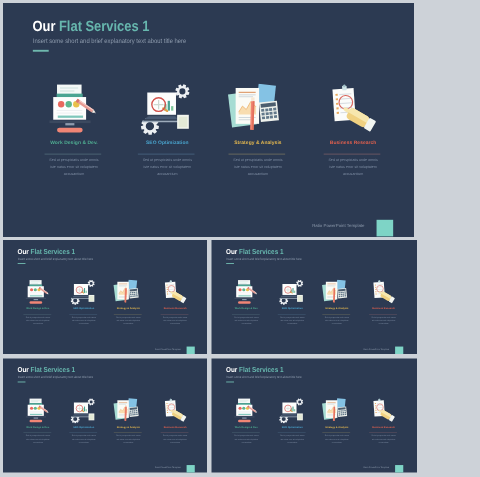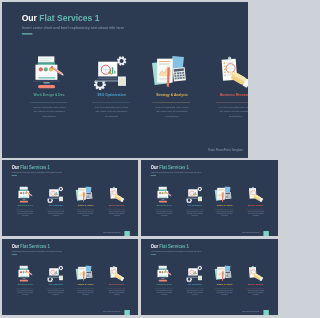--- a/index.html
+++ b/index.html
@@ -1,19 +1,19 @@
 <!DOCTYPE html>
 <html><head>
 <meta charset="utf-8">
 <style>
   html,body{margin:0;padding:0;}
   body{width:281px;height:318px;overflow:hidden;background:#cdd2d8;font-family:"Liberation Sans",sans-serif;}
   .grid{position:absolute;inset:0;}
   .slide{position:absolute;background:#2c3a52;overflow:hidden;}
-  #s0{left:2px;top:2px;width:246px;height:155.5px;}
+  #s0{left:2px;top:2px;width:274px;height:155.5px;}
   #s1{left:1.9px;top:160.2px;width:136.4px;height:76.2px;}
   #s2{left:141.2px;top:160.2px;width:136.4px;height:76.2px;}
   #s3{left:1.9px;top:239.2px;width:136.4px;height:75.6px;}
   #s4{left:141.2px;top:239.2px;width:136.4px;height:75.6px;}
 
   
   .inner{position:absolute;left:0;top:0;width:1100px;height:620px;transform-origin:0 0;}
   #s0 .inner{transform:scale(0.2518);}
   #s1 .inner,#s2 .inner,#s3 .inner,#s4 .inner{transform:scale(0.12376);}
 

